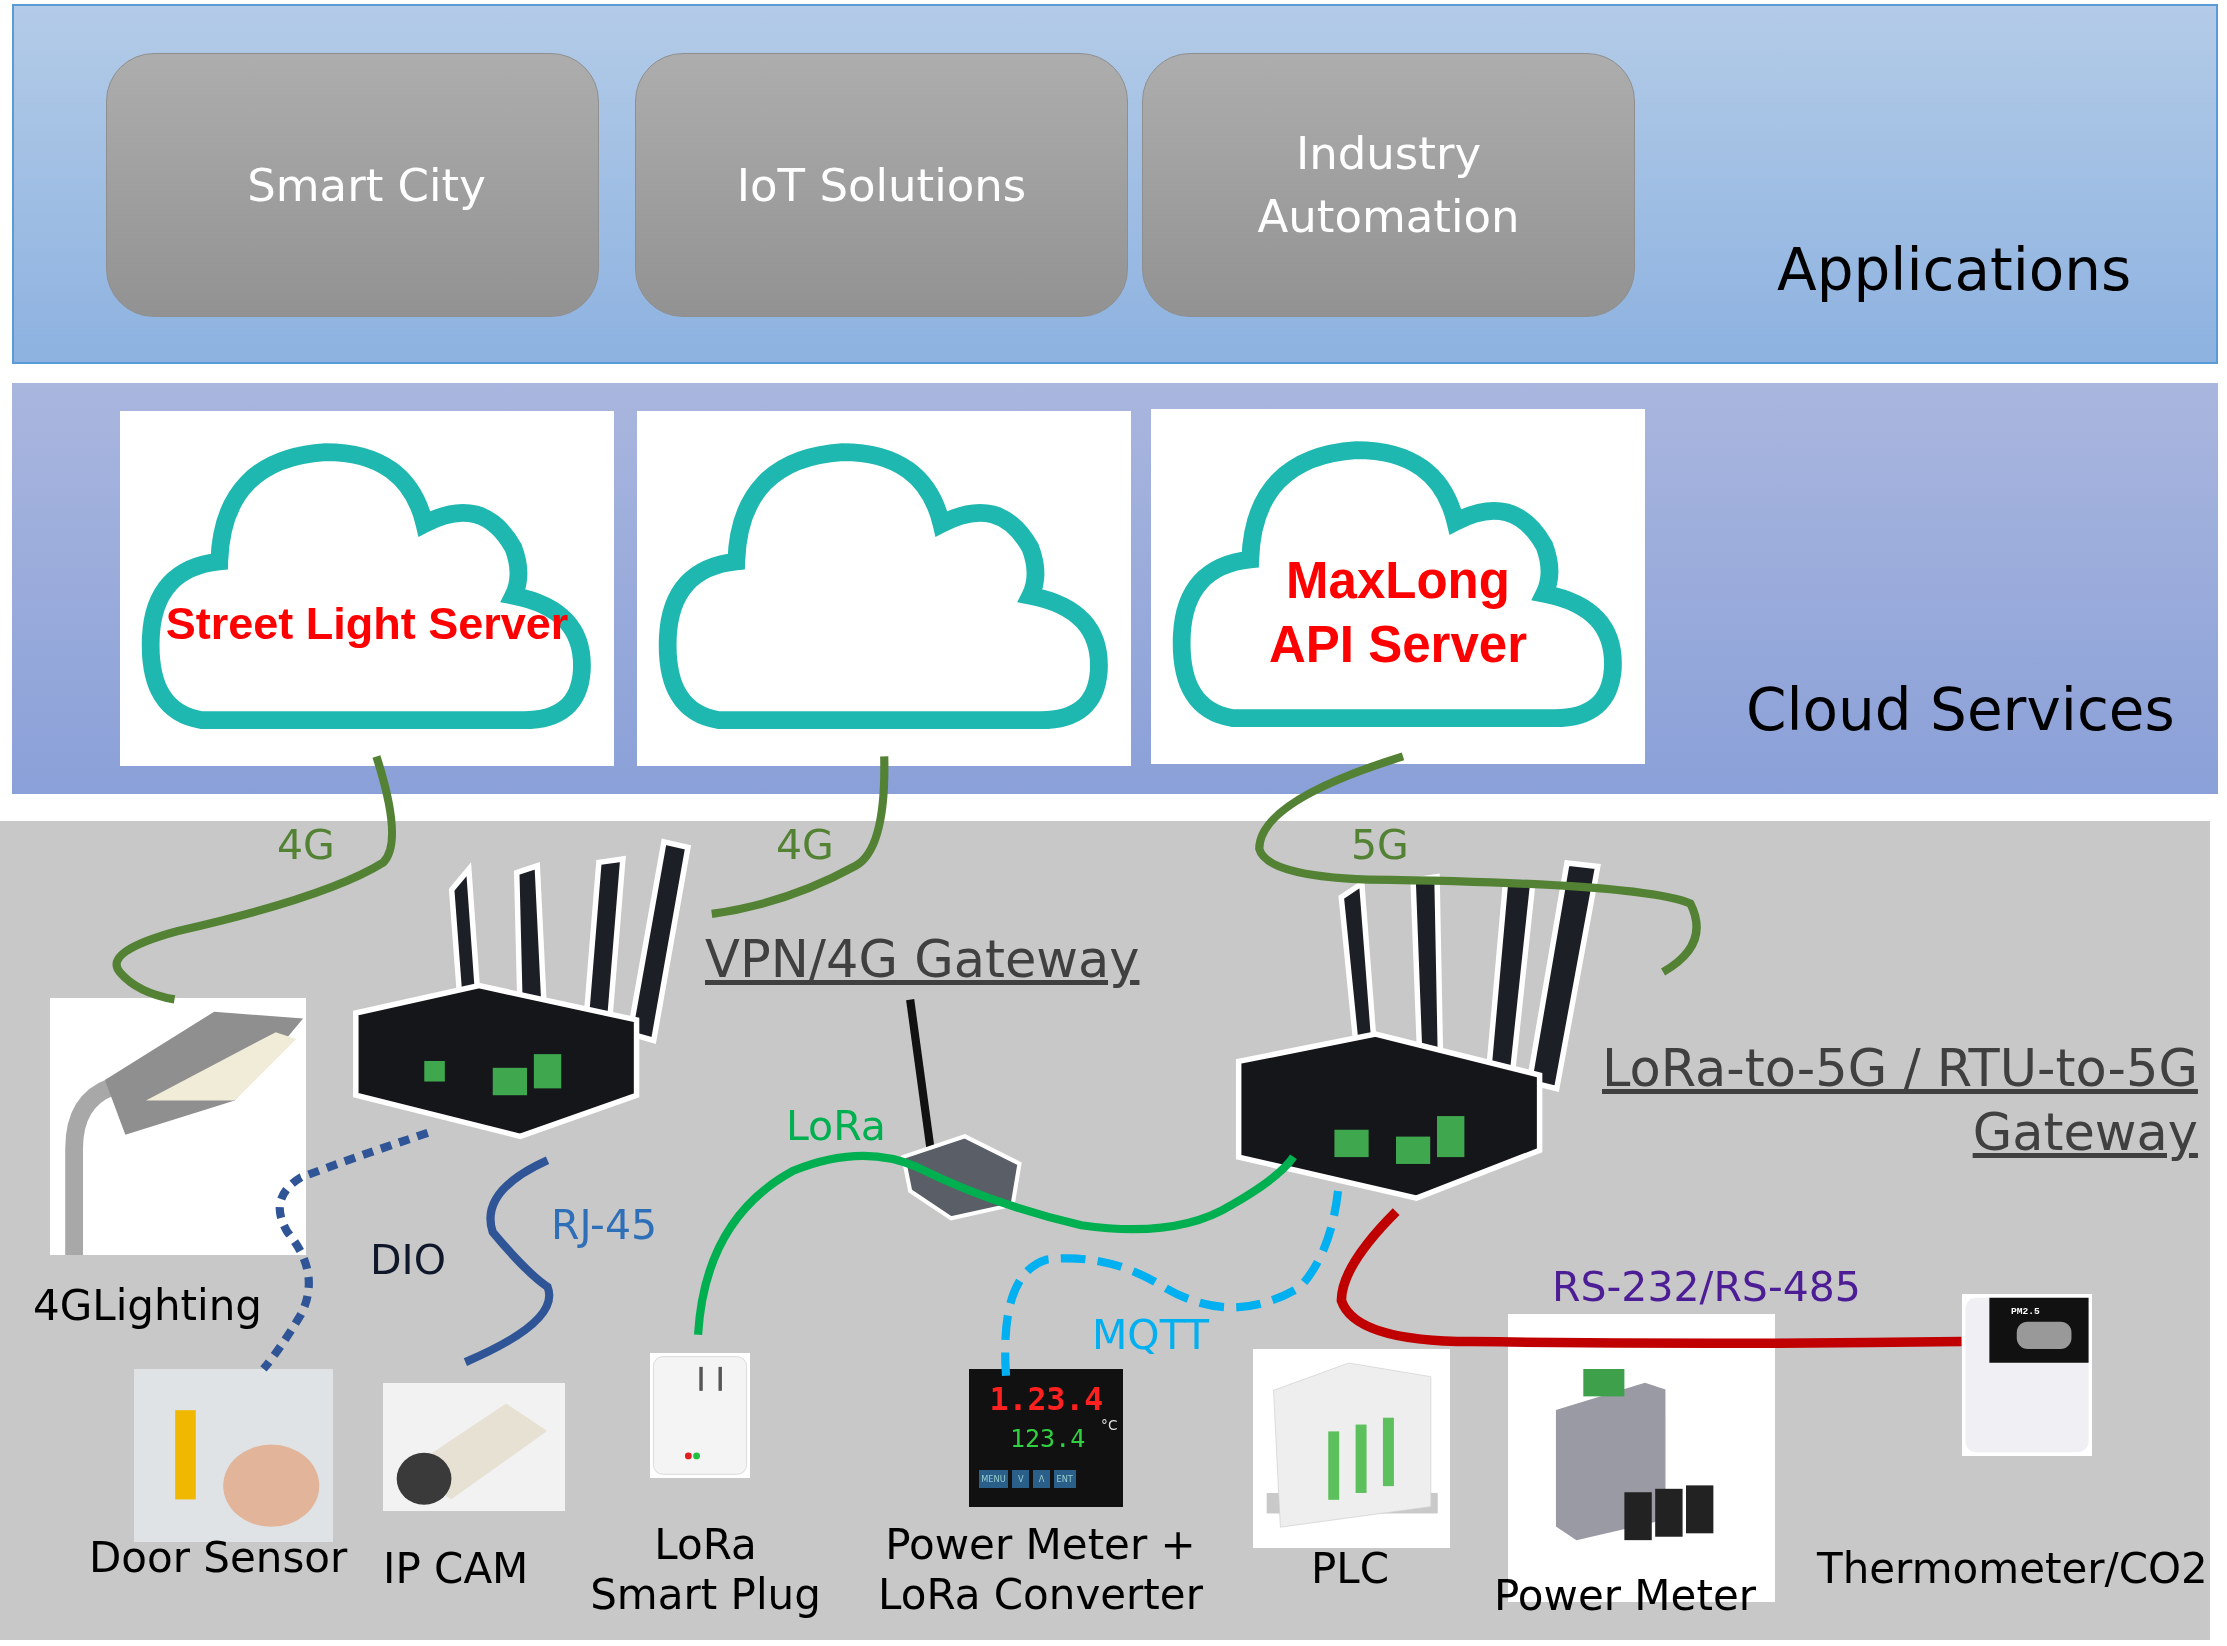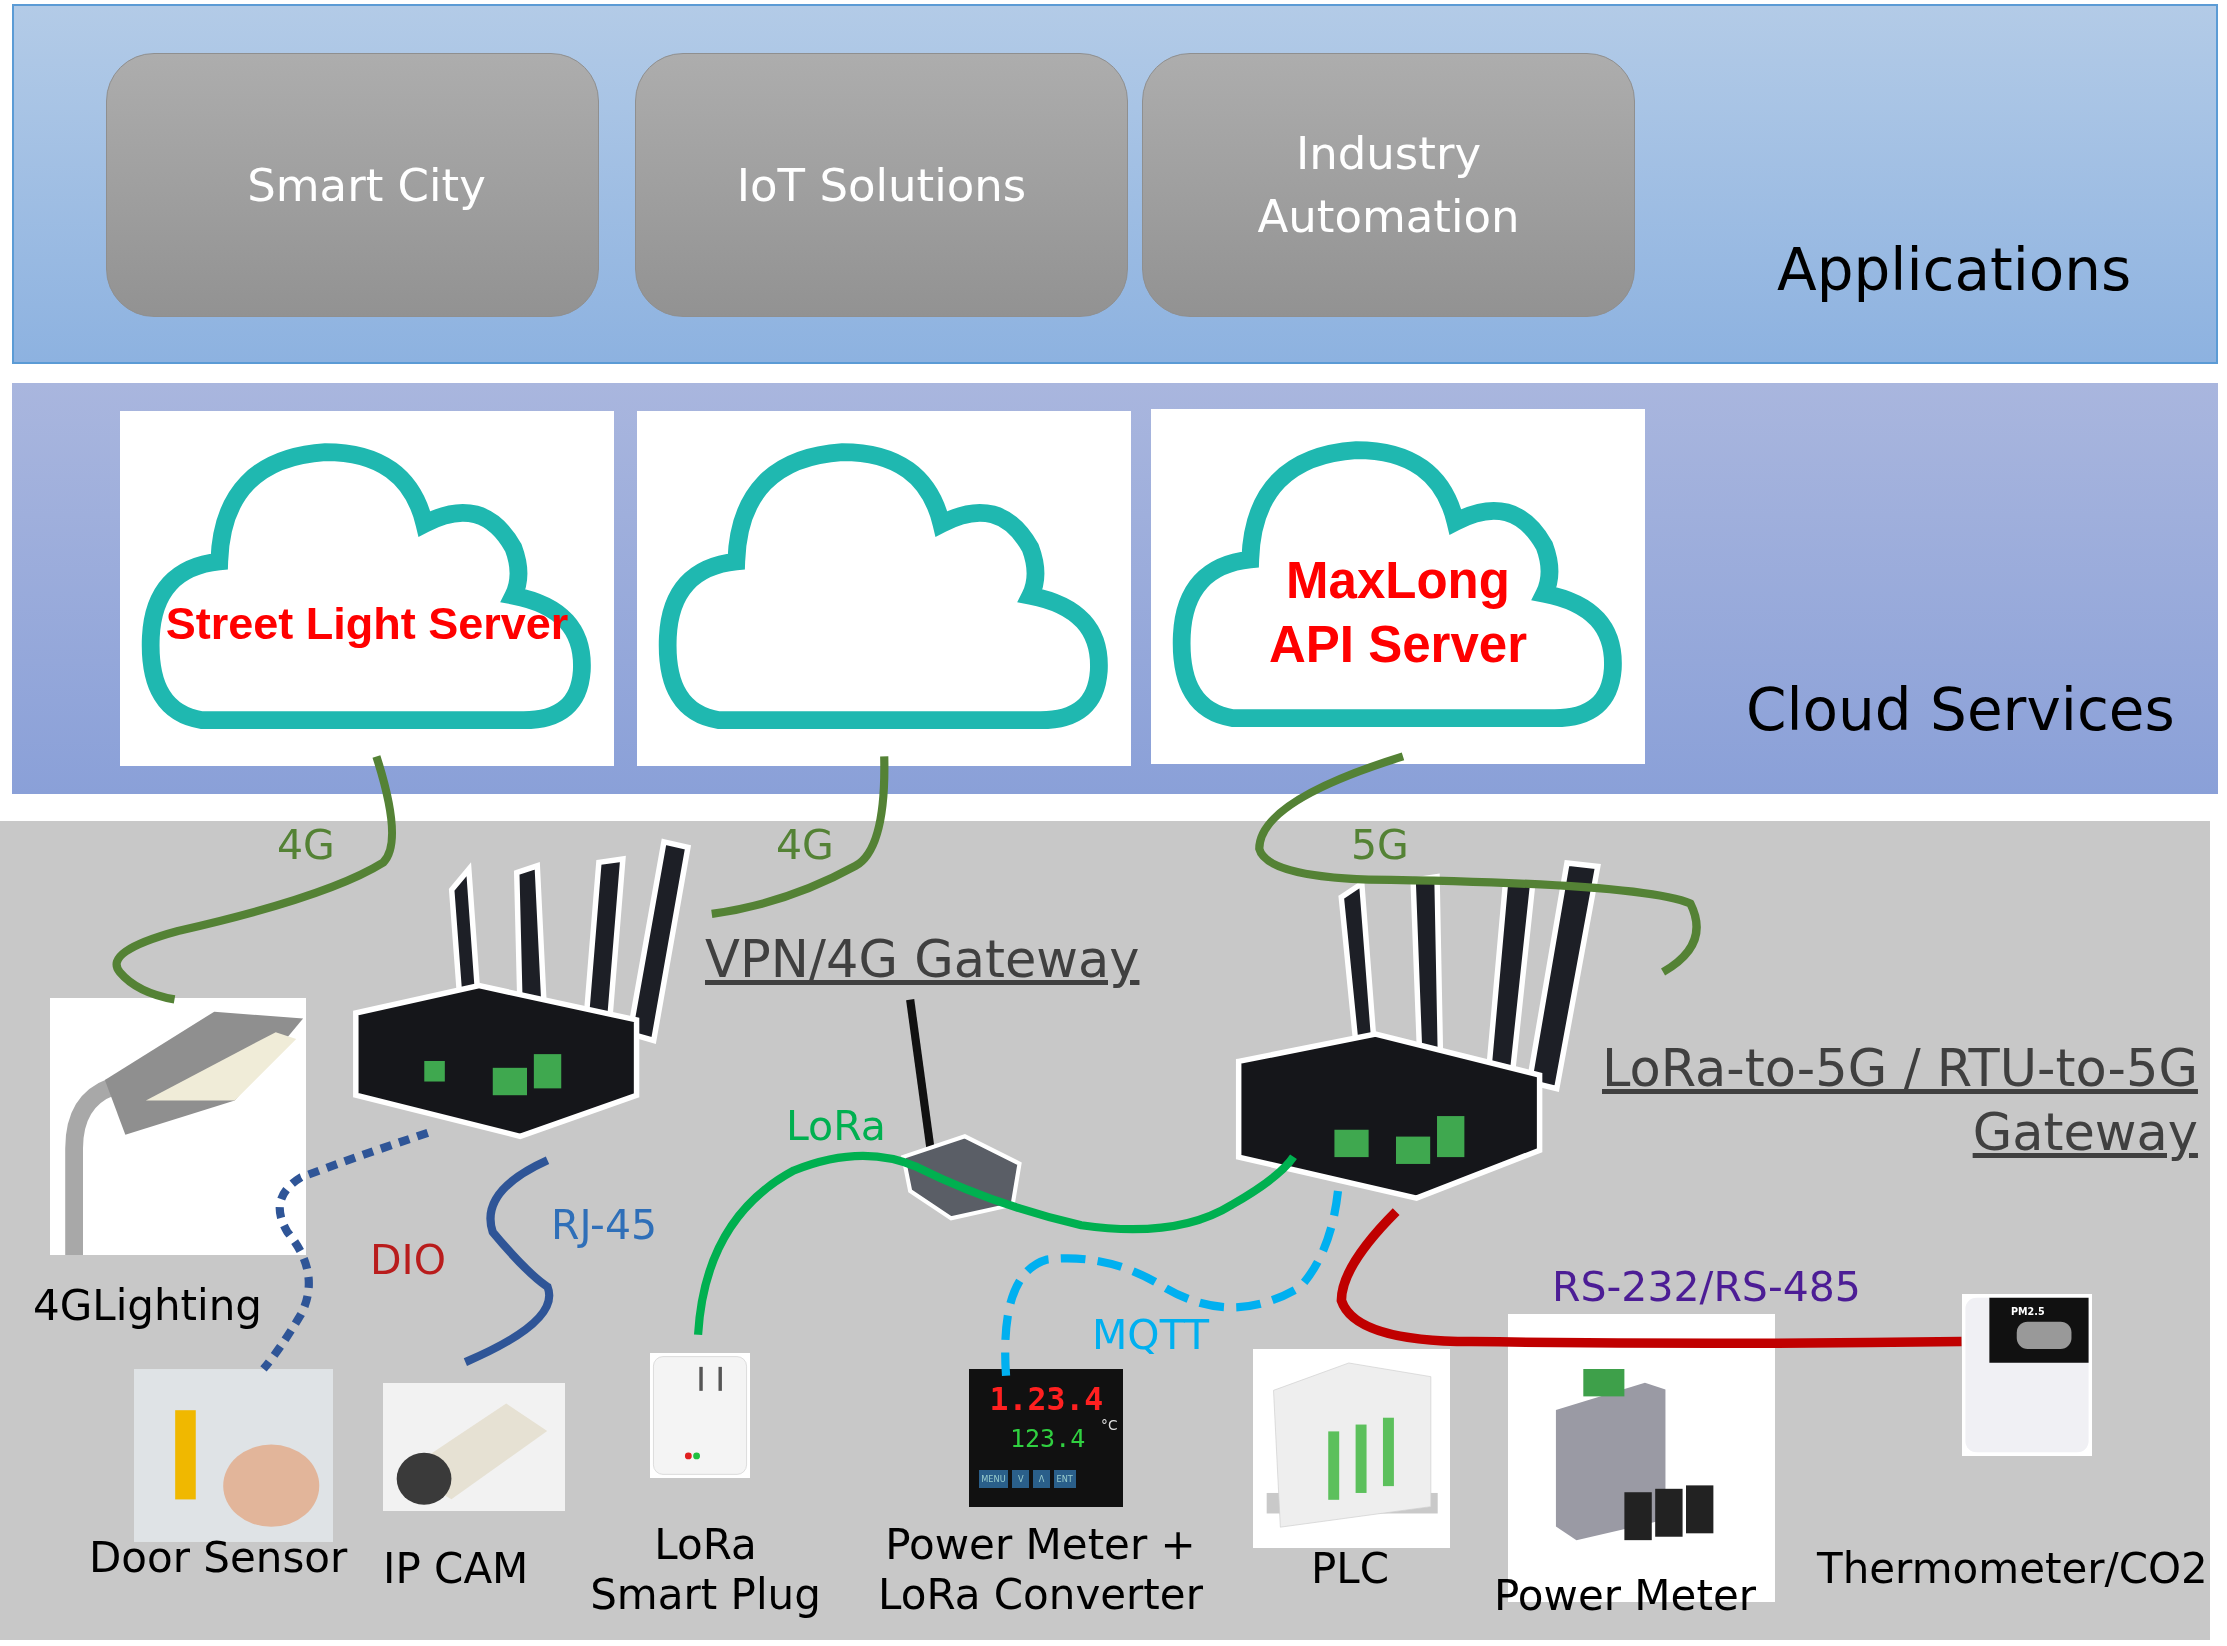--- a/index.html
+++ b/index.html
@@ -111,21 +111,21 @@
 </div>
 <div class="photo" style="left:1508px; top:1314px; width:267px; height:288px;">
   <svg width="267" height="288" viewBox="0 0 390 420">
     <path d="M70 140 L200 100 L230 110 L230 300 L100 330 L70 310 Z" fill="#9a9aa4"></path>
     <rect x="110" y="80" width="60" height="40" fill="#3ea04a"></rect>
     <rect x="170" y="260" width="40" height="70" fill="#222"></rect>
     <rect x="215" y="255" width="40" height="70" fill="#222"></rect>
     <rect x="260" y="250" width="40" height="70" fill="#222"></rect>
   </svg>
 </div>
-<div class="photo" style="left:1962px; top:1294px; width:130px; height:162px;">
+<div class="photo" style="left:1962px; top:1294px; width:130px; height:162px;font-family:Liberation Mono, monospace;">
   <svg width="130" height="162" viewBox="0 0 190 236">
     <rect x="5" y="5" width="180" height="226" rx="16" fill="#f0f0f4"></rect>
     <path d="M40 5 L185 5 L185 100 L40 100 Z" fill="#111"></path>
     <rect x="80" y="40" width="80" height="40" rx="16" fill="#999"></rect>
   </svg>
   <span style="position:absolute; left:49px; top:12.3px; color:#fff; font-size:9.6px; font-weight:bold;">PM2.5</span>
 </div>
 
 <svg class="abs" style="left:876px; top:986px;" width="164" height="246" viewBox="0 0 240 360">
   <line x1="50" y1="20" x2="80" y2="240" stroke="#111" stroke-width="12"></line>
@@ -173,21 +173,21 @@
 
   <path d="M1955 1740 Q1945 1830 1900 1880 Q1800 1940 1700 1880 Q1620 1830 1530 1840 Q1460 1860 1470 2010" stroke="#00b0f0" stroke-width="12" stroke-dasharray="36 18" fill="none"></path>
 
   <path d="M2040 1770 Q1960 1850 1960 1900 Q1980 1960 2150 1960 Q2500 1965 2866 1960" stroke="#c00000" stroke-width="14" fill="none"></path>
 </svg>
 
 <div class="link-label" style="left:277px; top:821px; color:#548235;">4G</div>
 <div class="link-label" style="left:776px; top:821px; color:#548235;">4G</div>
 <div class="link-label" style="left:1351px; top:821px; color:#548235;">5G</div>
 <div class="link-label" style="left:786px; top:1102px; color:#00b050;">LoRa</div>
-<div class="link-label" style="left:370px; top:1236px; color:#b91c1c;">DIO</div>
+<div class="link-label" style="left:370px; top:1236px; color:#0f172a;">DIO</div>
 <div class="link-label" style="left:551px; top:1201px; color:#2f6fb8;">RJ-45</div>
 <div class="link-label" style="left:1092px; top:1311px; color:#00b0f0;">MQTT</div>
 <div class="link-label" style="left:1552px; top:1263px; color:#4c1d95;">RS-232/RS-485</div>
 
 <div class="gw-label" style="left:705px; top:928px; font-size:51px;">VPN/4G Gateway</div>
 <div class="gw-label" style="left:1602px; top:1037px; font-size:51px;">LoRa-to-5G / RTU-to-5G
 Gateway</div>
 
 <div class="dev-label" style="left:33px; top:1281px;">4GLighting</div>
 <div class="dev-label" style="left:89px; top:1533px;">Door Sensor</div>

